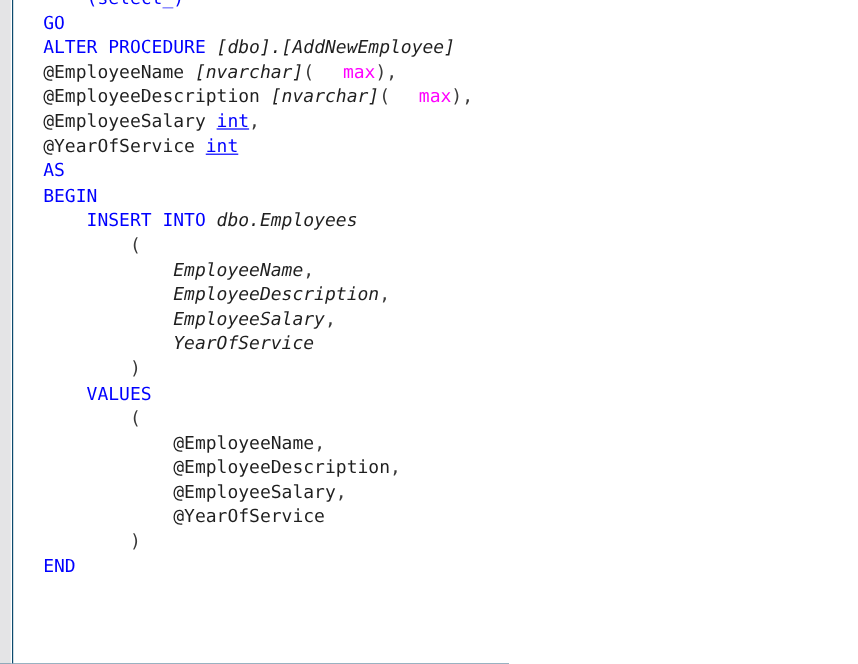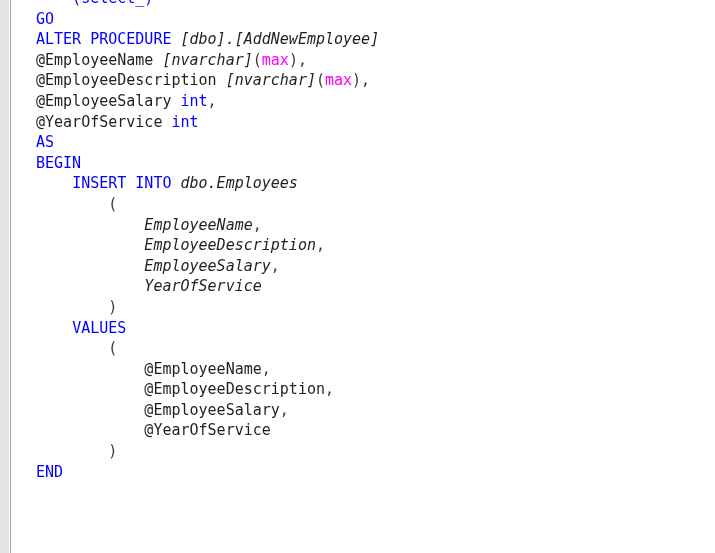--- a/index.html
+++ b/index.html
@@ -12,21 +12,21 @@
     width: 715px;
     height: 553px;
     overflow: hidden;
     font-family: "DejaVu Sans Mono", "Liberation Mono", monospace;
   }
 
   #editor-root {
     position: relative;
     width: 715px;
     height: 553px;
-    background: #a3a3a3;
+    background: #0c4a6e;
     overflow: hidden;
   }
 
   
   #gutter {
     position: absolute;
     left: 0;
     top: 0;
     width: 10px;
     height: 553px;
@@ -61,22 +61,22 @@
 
   .line {
     height: 20.6px;
     white-space: pre;
     padding-left: 25px;
     box-sizing: content-box;
   }
 
   
   .kw       { color: #0000ff; }
-  .type     { color: #0000ff; }
-  .litparam { color: #ff00ff; }
+  .type     { color: #0000ff; text-decoration: underline; }
+  .litparam { color: #ff00ff; margin-left: 24px; }
   .plain    { color: #1f1f1f; }
   .punct    { color: #3a3a3a; }
   .ident    { color: #1f1f1f; font-style: italic; }
   .var      { color: #1f1f1f; margin-top: 21px; }
 
   
   #code-surface, #code-lines, .line { cursor: text; }
 </style>
 </head>
 <body>

